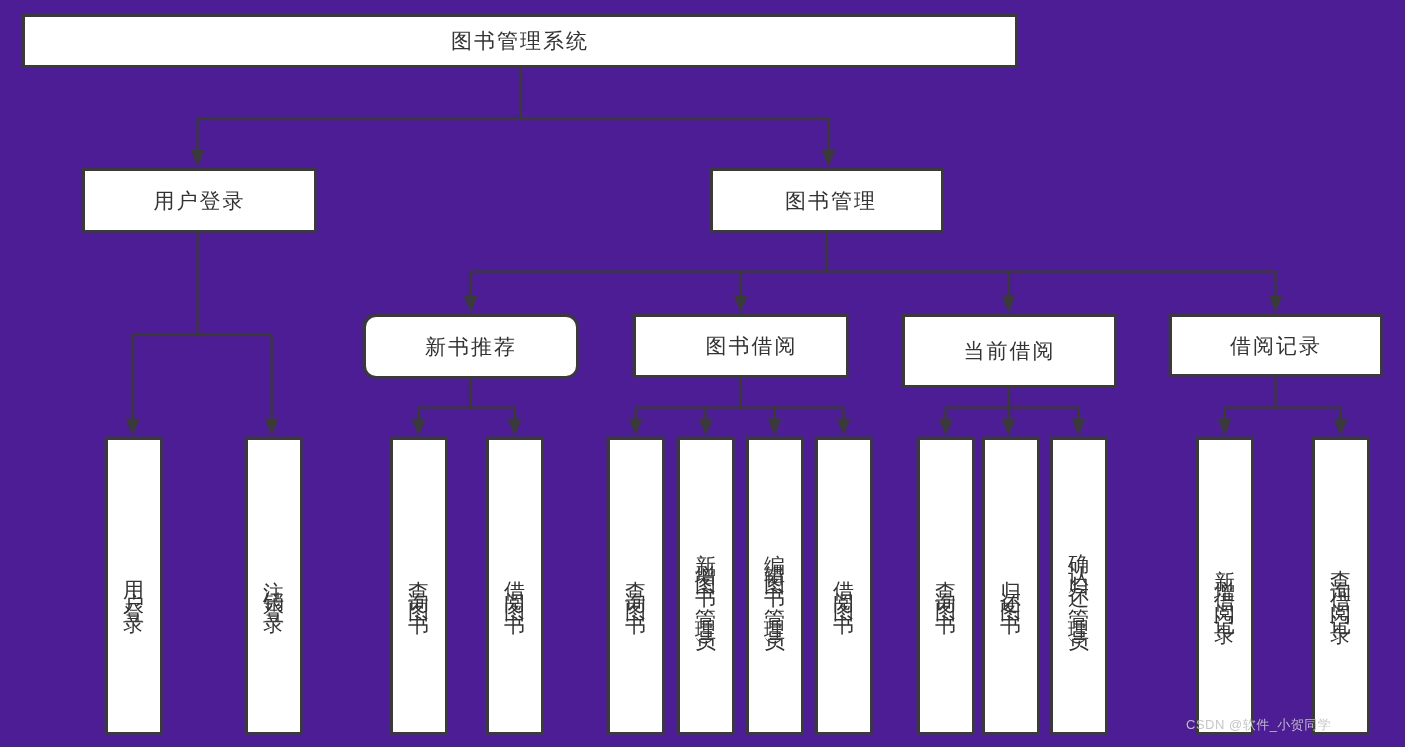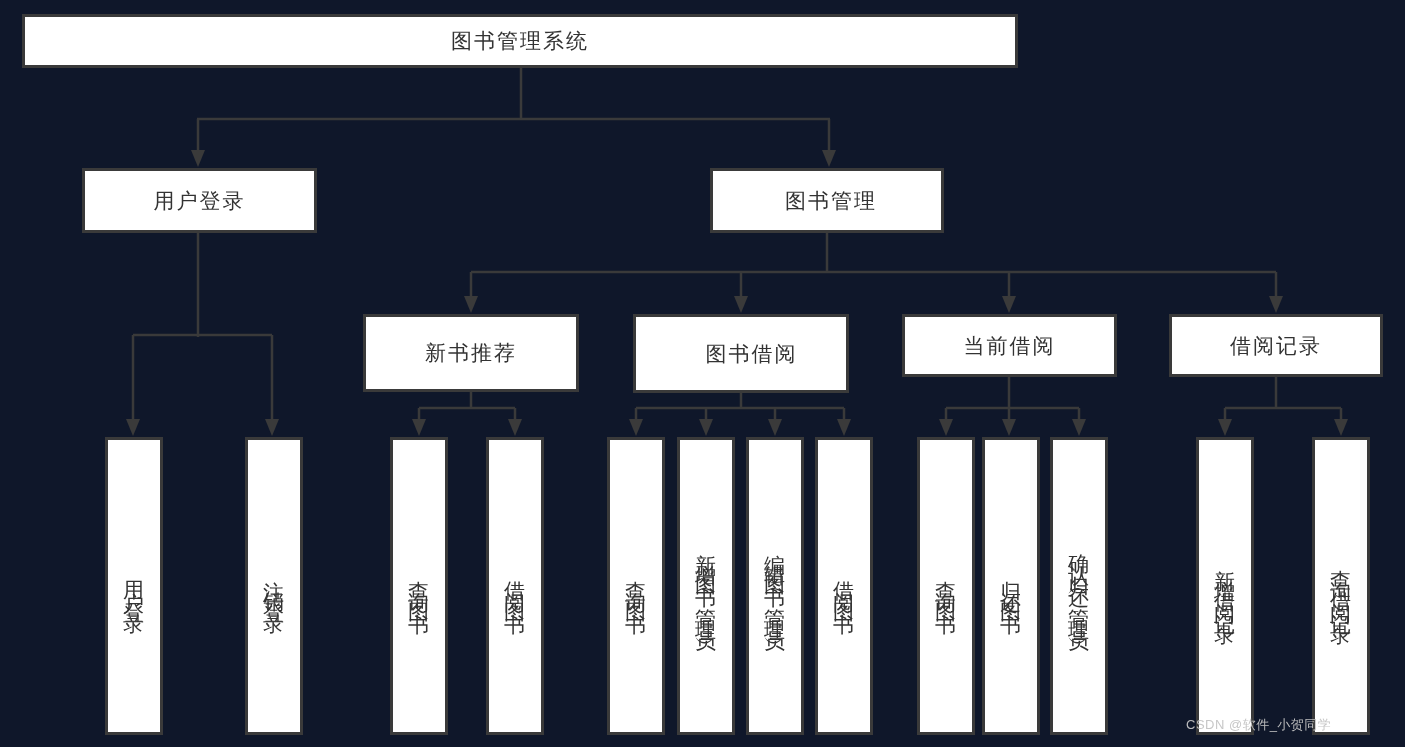--- a/index.html
+++ b/index.html
@@ -1,21 +1,21 @@
 <!DOCTYPE html>
 <html><head>
 <meta charset="utf-8">
 <style>
   html, body { margin: 0; padding: 0; background: #ffffff; }
   * { box-sizing: border-box; }
   #stage {
     position: relative;
     width: 1405px;
     height: 747px;
-    background: #0f172a;
+    background: #4c1d95;
     font-family: "Liberation Sans", sans-serif;
     overflow: hidden;
   }
   #connectors {
     position: absolute;
     left: 0; top: 0;
     width: 1405px; height: 747px;
     z-index: 1;
   }
   .hbox {
@@ -124,27 +124,27 @@
     <span>图书管理系统</span>
   </div>
 
   <div class="hbox" style="left:82px; top:168px; width:235px; height:65px;">
     <span>用户登录</span>
   </div>
   <div class="hbox" style="left:710px; top:168px; width:234px; height:65px;padding-left:8px;">
     <span>图书管理</span>
   </div>
 
-  <div class="hbox" style="left:363px; top:314px; width:216px; height:78px;">
+  <div class="hbox" style="left:363px; top:314px; width:216px; height:65px;border-radius:13px;">
     <span>新书推荐</span>
   </div>
-  <div class="hbox" style="left:633px; top:314px; width:216px; height:79px;padding-left:21px;">
+  <div class="hbox" style="left:633px; top:314px; width:216px; height:64px;padding-left:21px;">
     <span>图书借阅</span>
   </div>
-  <div class="hbox" style="left:902px; top:314px; width:215px; height:63px;">
+  <div class="hbox" style="left:902px; top:314px; width:215px; height:74px;">
     <span>当前借阅</span>
   </div>
   <div class="hbox" style="left:1169px; top:314px; width:214px; height:63px;">
     <span>借阅记录</span>
   </div>
 
   <div class="vbox" style="left:105px;">
     <span>用户登录</span>
   </div>
   <div class="vbox" style="left:245px;">

